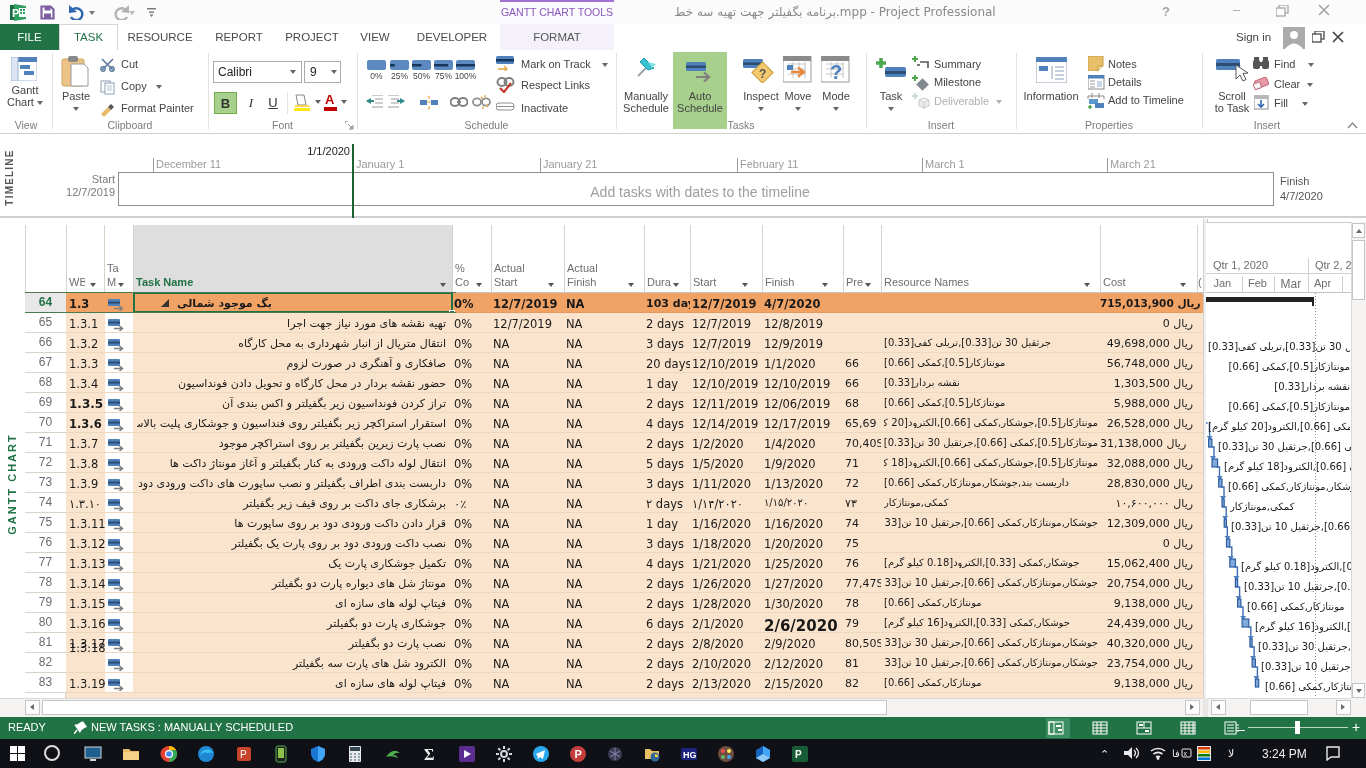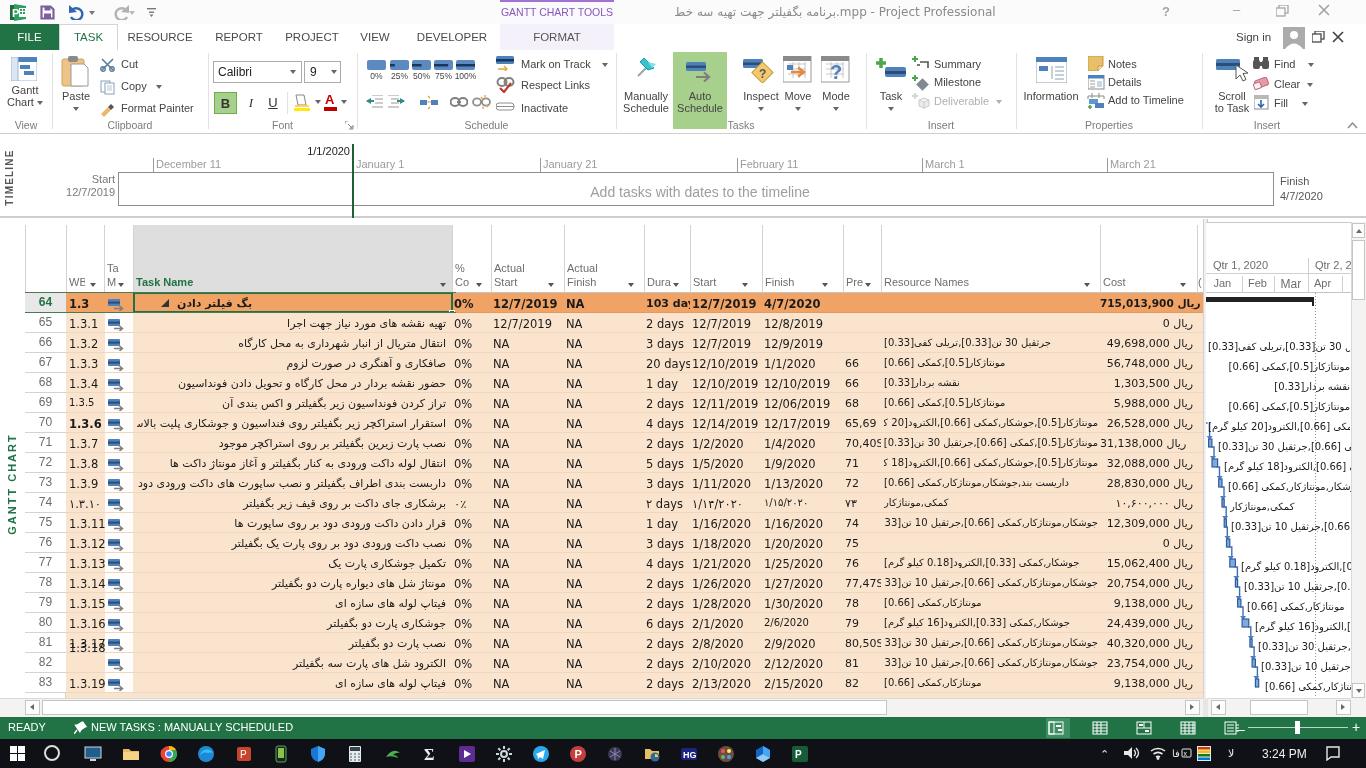--- a/index.html
+++ b/index.html
@@ -391,21 +391,21 @@
 <div class="abs" style="left:1198px;top:276px;font-size:11px;color:#6e6e6e">(</div>
 <div class="abs" style="left:25px;top:293px;width:41px;height:20px;background:#e8e8e8;border-bottom:1px solid #d8d2c8;font-size:12px;color:#217346;font-weight:bold;text-align:center;line-height:19px">64</div>
 <div class="abs" style="left:66px;top:293px;width:1137px;height:20px;background:#f1a366;border-bottom:1px solid rgba(0,0,0,0.055)"></div>
 <div class="abs fa" style="left:69px;top:297px;font-size:11.5px;color:#1a1a1a;font-weight:bold">1.3</div>
 <div class="abs" style="left:108px;top:297px"><svg width="17" height="12" viewBox="0 0 17 12">
 <rect x="0" y="0" width="12" height="7" rx="1" fill="#4f81bd"></rect>
 <rect x="0" y="2.6" width="12" height="2" fill="#2c4d74"></rect>
 <path d="M6 9.5 h8 M11 6.5 l3.5 3 -3.5 3" stroke="#7f7f7f" stroke-width="1.5" fill="none"></path>
 </svg></div>
 <div class="abs" style="left:161px;top:299px;width:0;height:0;border-bottom:8px solid #333;border-left:8px solid transparent"></div>
-<div class="abs fa" dir="rtl" style="left:177px;top:297px;font-size:11px;font-weight:bold;color:#1a1a1a;white-space:nowrap">بگ فیلتر دادن</div>
+<div class="abs fa" dir="rtl" style="left:177px;top:297px;font-size:11px;font-weight:bold;color:#1a1a1a;white-space:nowrap">بگ موجود شمالی</div>
 <div class="abs" style="left:133px;top:292px;width:320px;height:21px;border:2px solid #217346;background:transparent"></div>
 <div class="abs" style="left:449px;top:310px;width:6px;height:6px;background:#217346;border:1px solid #fff"></div>
 <div class="abs" style="left:25px;top:292px;width:431px;height:1px;background:#4a7a52"></div>
 <div class="abs" style="left:25px;top:312px;width:431px;height:1px;background:#4a7a52"></div>
 <div class="abs fa" style="left:454px;top:297px;width:37px;font-size:11.5px;color:#1a1a1a;font-weight:bold;white-space:nowrap;overflow:hidden">0%</div>
 <div class="abs fa" style="left:493px;top:297px;width:71px;font-size:11.5px;color:#1a1a1a;font-weight:bold;white-space:nowrap;overflow:hidden">12/7/2019</div>
 <div class="abs fa" style="left:566px;top:297px;width:78px;font-size:11.5px;color:#1a1a1a;font-weight:bold;white-space:nowrap;overflow:hidden">NA</div>
 <div class="abs fa" style="left:646px;top:297px;width:44px;font-size:11px;color:#1a1a1a;font-weight:bold;white-space:nowrap;overflow:hidden">103 day</div>
 <div class="abs fa" style="left:692px;top:297px;width:70px;font-size:11.5px;color:#1a1a1a;font-weight:bold;white-space:nowrap;overflow:hidden">12/7/2019</div>
 <div class="abs fa" style="left:764px;top:297px;width:79px;font-size:11.5px;color:#1a1a1a;font-weight:bold;white-space:nowrap;overflow:hidden">4/7/2020</div>
@@ -478,21 +478,21 @@
 <div class="abs fa" style="left:493px;top:377px;width:71px;font-size:11.5px;color:#1a1a1a;font-weight:normal;white-space:nowrap;overflow:hidden">NA</div>
 <div class="abs fa" style="left:566px;top:377px;width:78px;font-size:11.5px;color:#1a1a1a;font-weight:normal;white-space:nowrap;overflow:hidden">NA</div>
 <div class="abs fa" style="left:646px;top:377px;width:44px;font-size:11.5px;color:#1a1a1a;font-weight:normal;white-space:nowrap;overflow:hidden">1 day</div>
 <div class="abs fa" style="left:692px;top:377px;width:70px;font-size:11.5px;color:#1a1a1a;font-weight:normal;white-space:nowrap;overflow:hidden">12/10/2019</div>
 <div class="abs fa" style="left:764px;top:377px;width:79px;font-size:11.5px;color:#1a1a1a;font-weight:normal;white-space:nowrap;overflow:hidden">12/10/2019</div>
 <div class="abs fa" style="left:845px;top:377px;width:36px;font-size:11px;color:#1a1a1a;font-weight:normal;white-space:nowrap;overflow:hidden">66</div>
 <div class="abs fa" dir="rtl" style="left:884px;top:377px;width:214px;font-size:10px;color:#1a1a1a;white-space:nowrap;overflow:hidden;text-align:left">نقشه بردار[0.33]</div>
 <div class="abs fa" dir="ltr" style="left:1100px;top:377px;width:93px;font-size:11px;color:#1a1a1a;font-weight:normal;white-space:nowrap;text-align:right">1,303,500 ریال</div>
 <div class="abs" style="left:25px;top:393px;width:41px;height:20px;background:#fff;border-bottom:1px solid #d8d2c8;font-size:12px;color:#6b6b6b;font-weight:normal;text-align:center;line-height:19px">69</div>
 <div class="abs" style="left:66px;top:393px;width:1137px;height:20px;background:#fae4cd;border-bottom:1px solid rgba(0,0,0,0.055)"></div>
-<div class="abs fa" style="left:69px;top:397px;font-size:10px;color:#1a1a1a;font-weight:normal">1.3.5</div>
+<div class="abs fa" style="left:69px;top:397px;font-size:12px;color:#1a1a1a;font-weight:bold">1.3.5</div>
 <div class="abs" style="left:105px;top:393px;width:28px;height:19px;background:#fefdfc"></div>
 <div class="abs" style="left:108px;top:397px"><svg width="17" height="12" viewBox="0 0 17 12">
 <rect x="0" y="0" width="12" height="7" rx="1" fill="#4f81bd"></rect>
 <rect x="0" y="2.6" width="12" height="2" fill="#2c4d74"></rect>
 <path d="M6 9.5 h8 M11 6.5 l3.5 3 -3.5 3" stroke="#7f7f7f" stroke-width="1.5" fill="none"></path>
 </svg></div>
 <div class="abs fa" dir="rtl" style="left:137px;top:397px;width:309px;font-size:11px;color:#1a1a1a;white-space:nowrap;overflow:hidden;text-align:right">تراز کردن فونداسیون زیر بگفیلتر و اکس بندی آن</div>
 <div class="abs fa" style="left:454px;top:397px;width:37px;font-size:11.5px;color:#1a1a1a;font-weight:normal;white-space:nowrap;overflow:hidden">0%</div>
 <div class="abs fa" style="left:493px;top:397px;width:71px;font-size:11.5px;color:#1a1a1a;font-weight:normal;white-space:nowrap;overflow:hidden">NA</div>
 <div class="abs fa" style="left:566px;top:397px;width:78px;font-size:11.5px;color:#1a1a1a;font-weight:normal;white-space:nowrap;overflow:hidden">NA</div>
@@ -699,21 +699,21 @@
 <rect x="0" y="0" width="12" height="7" rx="1" fill="#4f81bd"></rect>
 <rect x="0" y="2.6" width="12" height="2" fill="#2c4d74"></rect>
 <path d="M6 9.5 h8 M11 6.5 l3.5 3 -3.5 3" stroke="#7f7f7f" stroke-width="1.5" fill="none"></path>
 </svg></div>
 <div class="abs fa" dir="rtl" style="left:137px;top:617px;width:309px;font-size:11px;color:#1a1a1a;white-space:nowrap;overflow:hidden;text-align:right">جوشکاری پارت دو بگفیلتر</div>
 <div class="abs fa" style="left:454px;top:617px;width:37px;font-size:11.5px;color:#1a1a1a;font-weight:normal;white-space:nowrap;overflow:hidden">0%</div>
 <div class="abs fa" style="left:493px;top:617px;width:71px;font-size:11.5px;color:#1a1a1a;font-weight:normal;white-space:nowrap;overflow:hidden">NA</div>
 <div class="abs fa" style="left:566px;top:617px;width:78px;font-size:11.5px;color:#1a1a1a;font-weight:normal;white-space:nowrap;overflow:hidden">NA</div>
 <div class="abs fa" style="left:646px;top:617px;width:44px;font-size:11.5px;color:#1a1a1a;font-weight:normal;white-space:nowrap;overflow:hidden">6 days</div>
 <div class="abs fa" style="left:692px;top:617px;width:70px;font-size:11.5px;color:#1a1a1a;font-weight:normal;white-space:nowrap;overflow:hidden">2/1/2020</div>
-<div class="abs fa" style="left:764px;top:617px;width:79px;font-size:10px;color:#1a1a1a;font-weight:normal;white-space:nowrap;overflow:hidden">2/6/2020</div>
+<div class="abs fa" style="left:764px;top:617px;width:79px;font-size:15px;color:#1a1a1a;font-weight:bold;white-space:nowrap;overflow:hidden">2/6/2020</div>
 <div class="abs fa" style="left:845px;top:617px;width:36px;font-size:11px;color:#1a1a1a;font-weight:normal;white-space:nowrap;overflow:hidden">79</div>
 <div class="abs fa" dir="rtl" style="left:884px;top:617px;width:214px;font-size:10px;color:#1a1a1a;white-space:nowrap;overflow:hidden;text-align:left">جوشکار,کمکی [0.33],الکترود[16 کیلو گرم]</div>
 <div class="abs fa" dir="ltr" style="left:1100px;top:617px;width:93px;font-size:11px;color:#1a1a1a;font-weight:normal;white-space:nowrap;text-align:right">24,439,000 ریال</div>
 <div class="abs" style="left:25px;top:633px;width:41px;height:20px;background:#fff;border-bottom:1px solid #d8d2c8;font-size:12px;color:#6b6b6b;font-weight:normal;text-align:center;line-height:19px">81</div>
 <div class="abs" style="left:66px;top:633px;width:1137px;height:20px;background:#fae4cd;border-bottom:1px solid rgba(0,0,0,0.055)"></div>
 <div class="abs fa" style="left:69px;top:637px;font-size:11.5px;color:#1a1a1a;font-weight:normal">1.3.17</div>
 <div class="abs" style="left:105px;top:633px;width:28px;height:19px;background:#fefdfc"></div>
 <div class="abs" style="left:108px;top:637px"><svg width="17" height="12" viewBox="0 0 17 12">
 <rect x="0" y="0" width="12" height="7" rx="1" fill="#4f81bd"></rect>
 <rect x="0" y="2.6" width="12" height="2" fill="#2c4d74"></rect>

